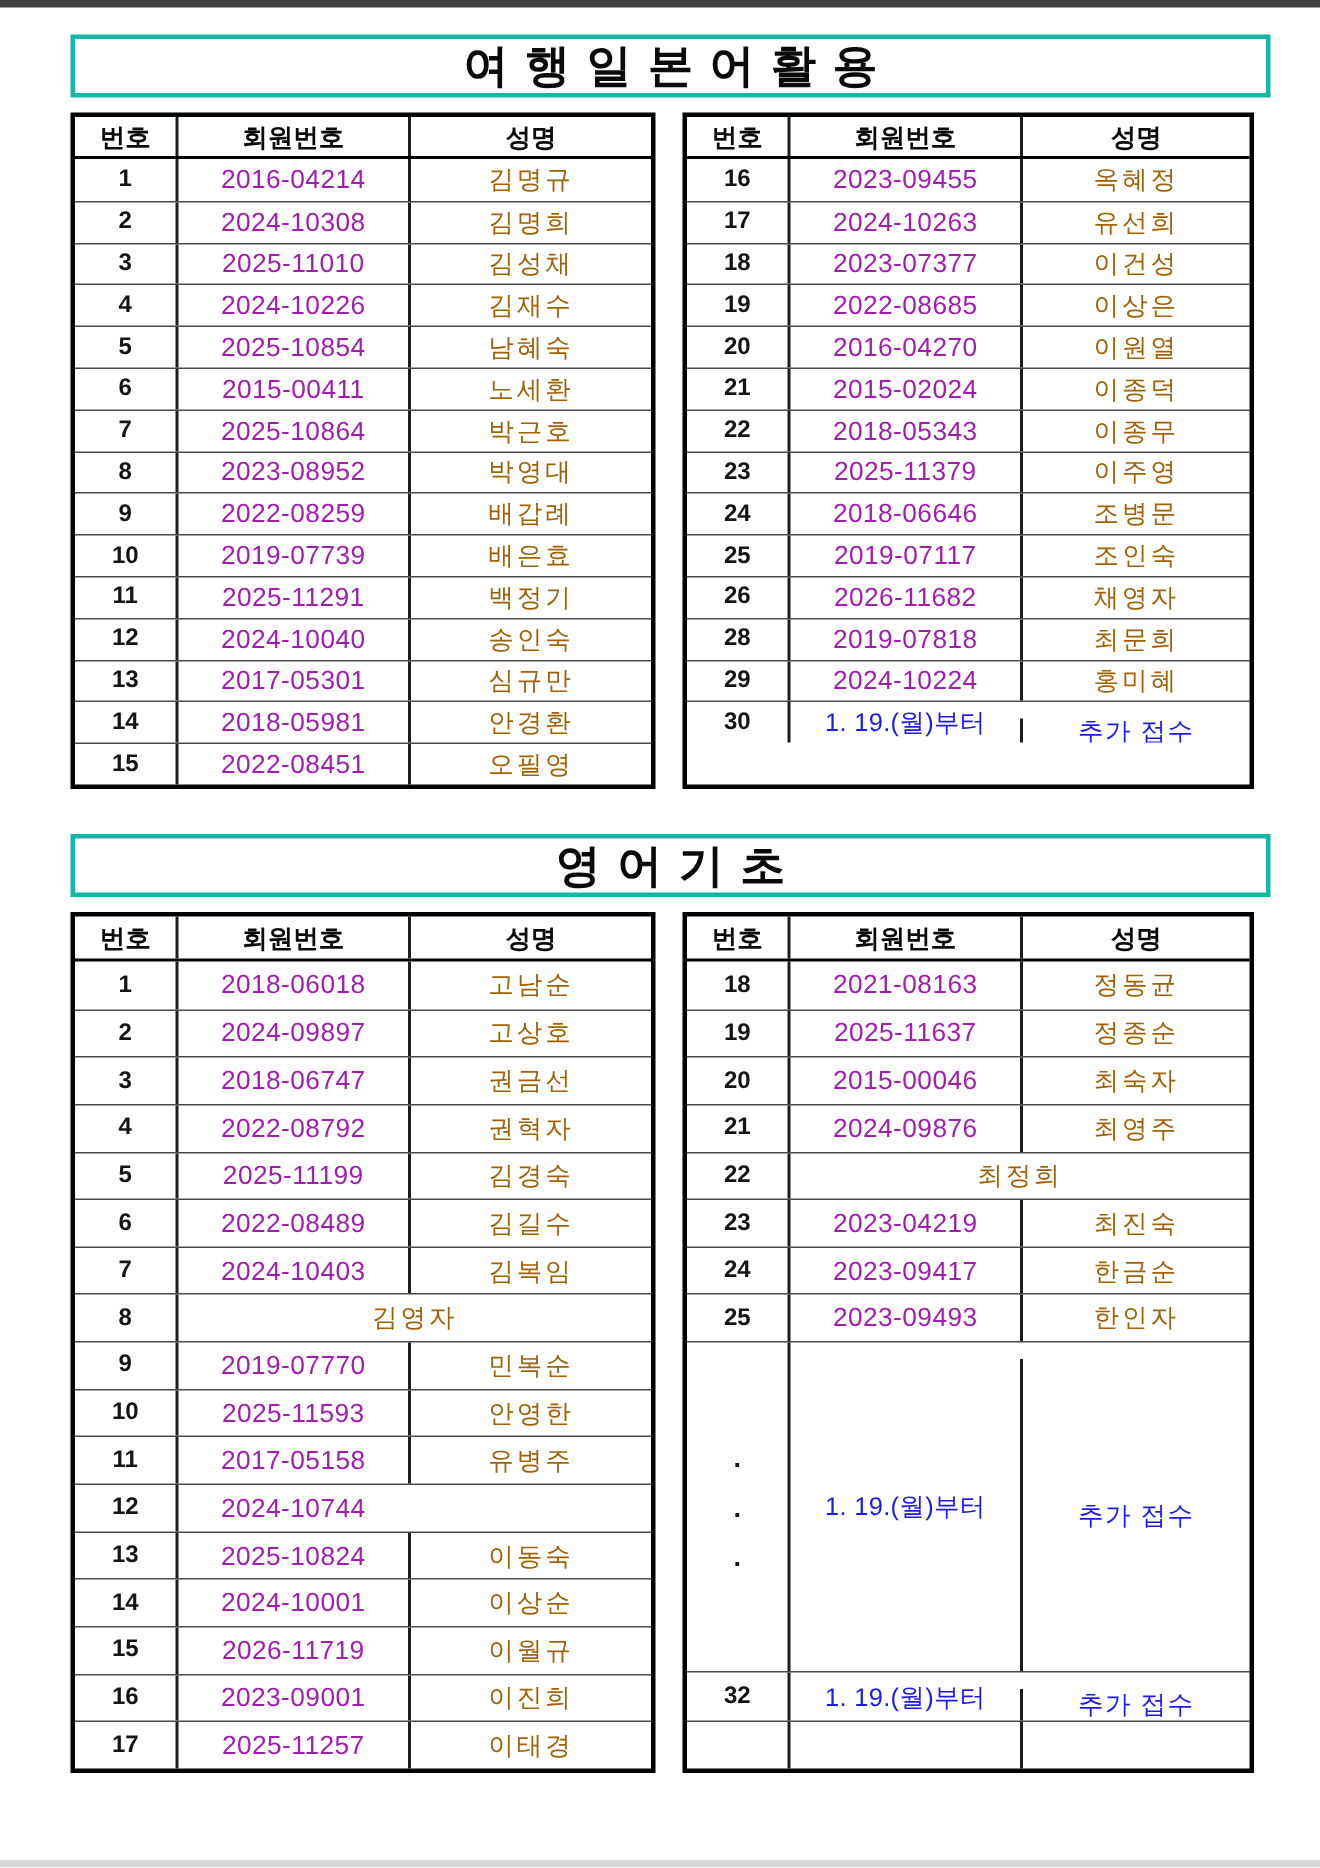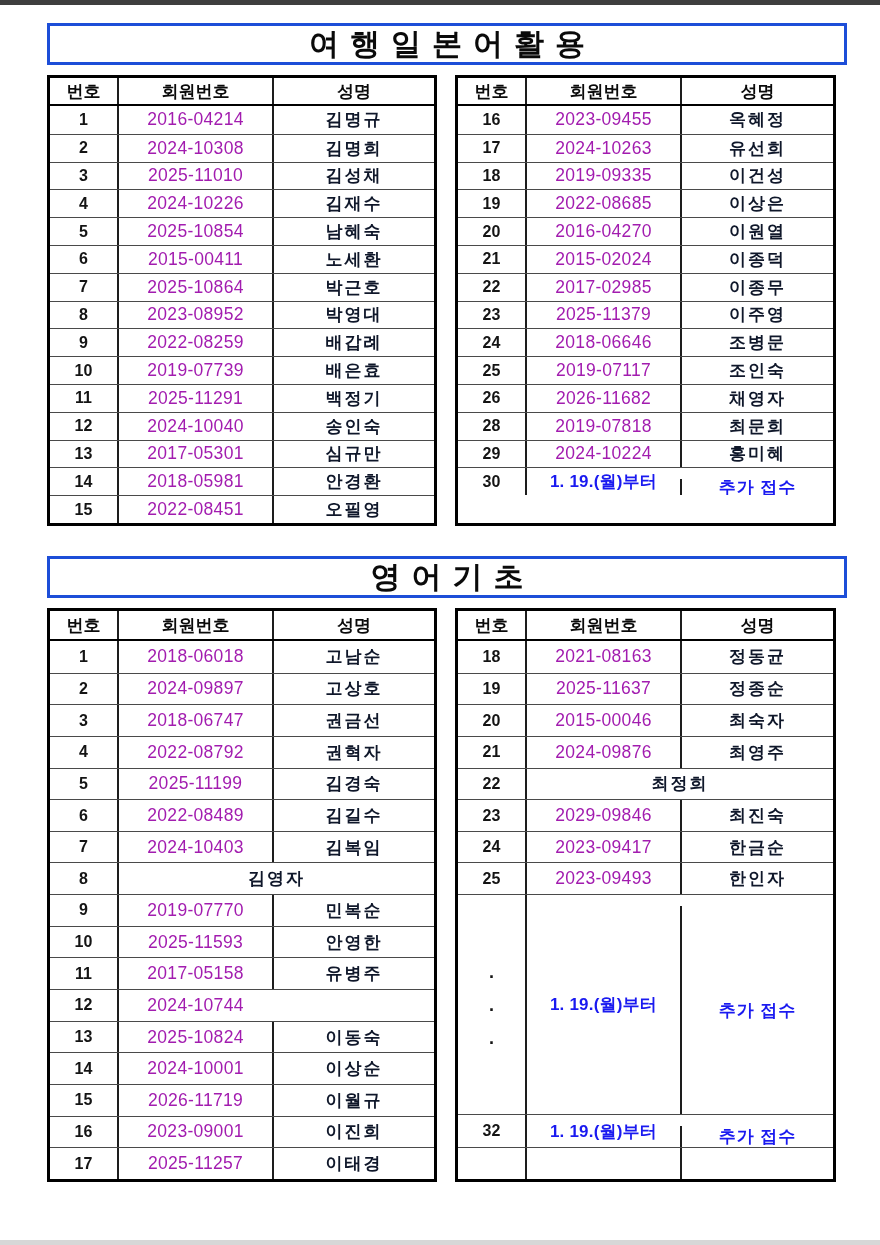--- a/index.html
+++ b/index.html
@@ -5,21 +5,21 @@
   html,body{margin:0;padding:0;}
   body{
     width:880px;height:1245px;position:relative;background:#ffffff;
     font-family:"Liberation Sans","DejaVu Sans",sans-serif;color:#111;
     overflow:hidden;
   }
   .scan-bar-top{position:absolute;left:0;top:0;width:880px;height:5px;background:#3e3e3e;}
   .scan-bar-bottom{position:absolute;left:0;bottom:0;width:880px;height:5px;background:#d7d7d7;}
 
   .title-box{
-    position:absolute;left:47px;width:783px;height:36px;border:3px solid #1d4ed8;
+    position:absolute;left:47px;width:783px;height:36px;border:3px solid #14b8a6;
     display:flex;align-items:center;justify-content:center;
     font-size:30px;font-weight:700;letter-spacing:11px;padding-left:11px;box-sizing:content-box;
     color:#0a0a0a;
   }
   #title-1{top:23px;}
   #title-2{top:556px;}
 
   .tables-row{position:absolute;left:47px;display:flex;gap:18px;}
   #tables-1{top:75px;}
   #tables-2{top:608px;}
@@ -42,23 +42,23 @@
   .s2 .tr.empty{height:31.55px;}
 
   .td{box-sizing:border-box;display:flex;align-items:center;justify-content:center;overflow:hidden;}
   .c0{width:67px;}
   .c1{width:155px;border-left:2px solid #1d1d1d;}
   .c2{flex:1;border-left:2px solid #1d1d1d;}
 
   .thead .td{font-size:17px;color:#0a0a0a;}
   .body .c0{font-weight:700;font-size:16px;color:#141414;}
   .body .c1{font-size:17.5px;color:#a21caf;letter-spacing:0.3px;}
-  .body .c2{font-size:17px;color:#0f172a;letter-spacing:2px;font-weight:bold;}
-
-  .highlight .c1,.highlight .c2{color:var(--hl,#1a1af0);font-weight:700;}
+  .body .c2{font-size:17px;color:#a16207;letter-spacing:2px;}
+
+  .highlight .c1,.highlight .c2{color:var(--hl,#1a1af0);font-weight:400;}
   .highlight .c1{font-size:17px;letter-spacing:0.2px;}
   .highlight .c2{letter-spacing:1px;margin-top:11px;}
 
   .tall .c0{flex-direction:column;gap:13px;font-size:18px;line-height:20px;font-weight:700;color:#141414;}
 </style>
 </head>
 <body style="--hl: #1a1af0;">
 
 <div class="scan-bar-top"></div>
 
@@ -158,41 +158,41 @@
         <div class="td c1">2023-09455</div>
         <div class="td c2">옥혜정</div>
       </div>
       <div class="tr body">
         <div class="td c0">17</div>
         <div class="td c1">2024-10263</div>
         <div class="td c2">유선희</div>
       </div>
       <div class="tr body">
         <div class="td c0">18</div>
-        <div class="td c1">2019-09335</div>
+        <div class="td c1">2023-07377</div>
         <div class="td c2">이건성</div>
       </div>
       <div class="tr body">
         <div class="td c0">19</div>
         <div class="td c1">2022-08685</div>
         <div class="td c2">이상은</div>
       </div>
       <div class="tr body">
         <div class="td c0">20</div>
         <div class="td c1">2016-04270</div>
         <div class="td c2">이원열</div>
       </div>
       <div class="tr body">
         <div class="td c0">21</div>
         <div class="td c1">2015-02024</div>
         <div class="td c2">이종덕</div>
       </div>
       <div class="tr body">
         <div class="td c0">22</div>
-        <div class="td c1">2017-02985</div>
+        <div class="td c1">2018-05343</div>
         <div class="td c2">이종무</div>
       </div>
       <div class="tr body">
         <div class="td c0">23</div>
         <div class="td c1">2025-11379</div>
         <div class="td c2">이주영</div>
       </div>
       <div class="tr body">
         <div class="td c0">24</div>
         <div class="td c1">2018-06646</div>
@@ -344,21 +344,21 @@
         <div class="td c0">21</div>
         <div class="td c1">2024-09876</div>
         <div class="td c2">최영주</div>
       </div>
       <div class="tr body">
         <div class="td c0">22</div>
         <div class="td c2">최정희</div>
       </div>
       <div class="tr body">
         <div class="td c0">23</div>
-        <div class="td c1">2029-09846</div>
+        <div class="td c1">2023-04219</div>
         <div class="td c2">최진숙</div>
       </div>
       <div class="tr body">
         <div class="td c0">24</div>
         <div class="td c1">2023-09417</div>
         <div class="td c2">한금순</div>
       </div>
       <div class="tr body">
         <div class="td c0">25</div>
         <div class="td c1">2023-09493</div>

